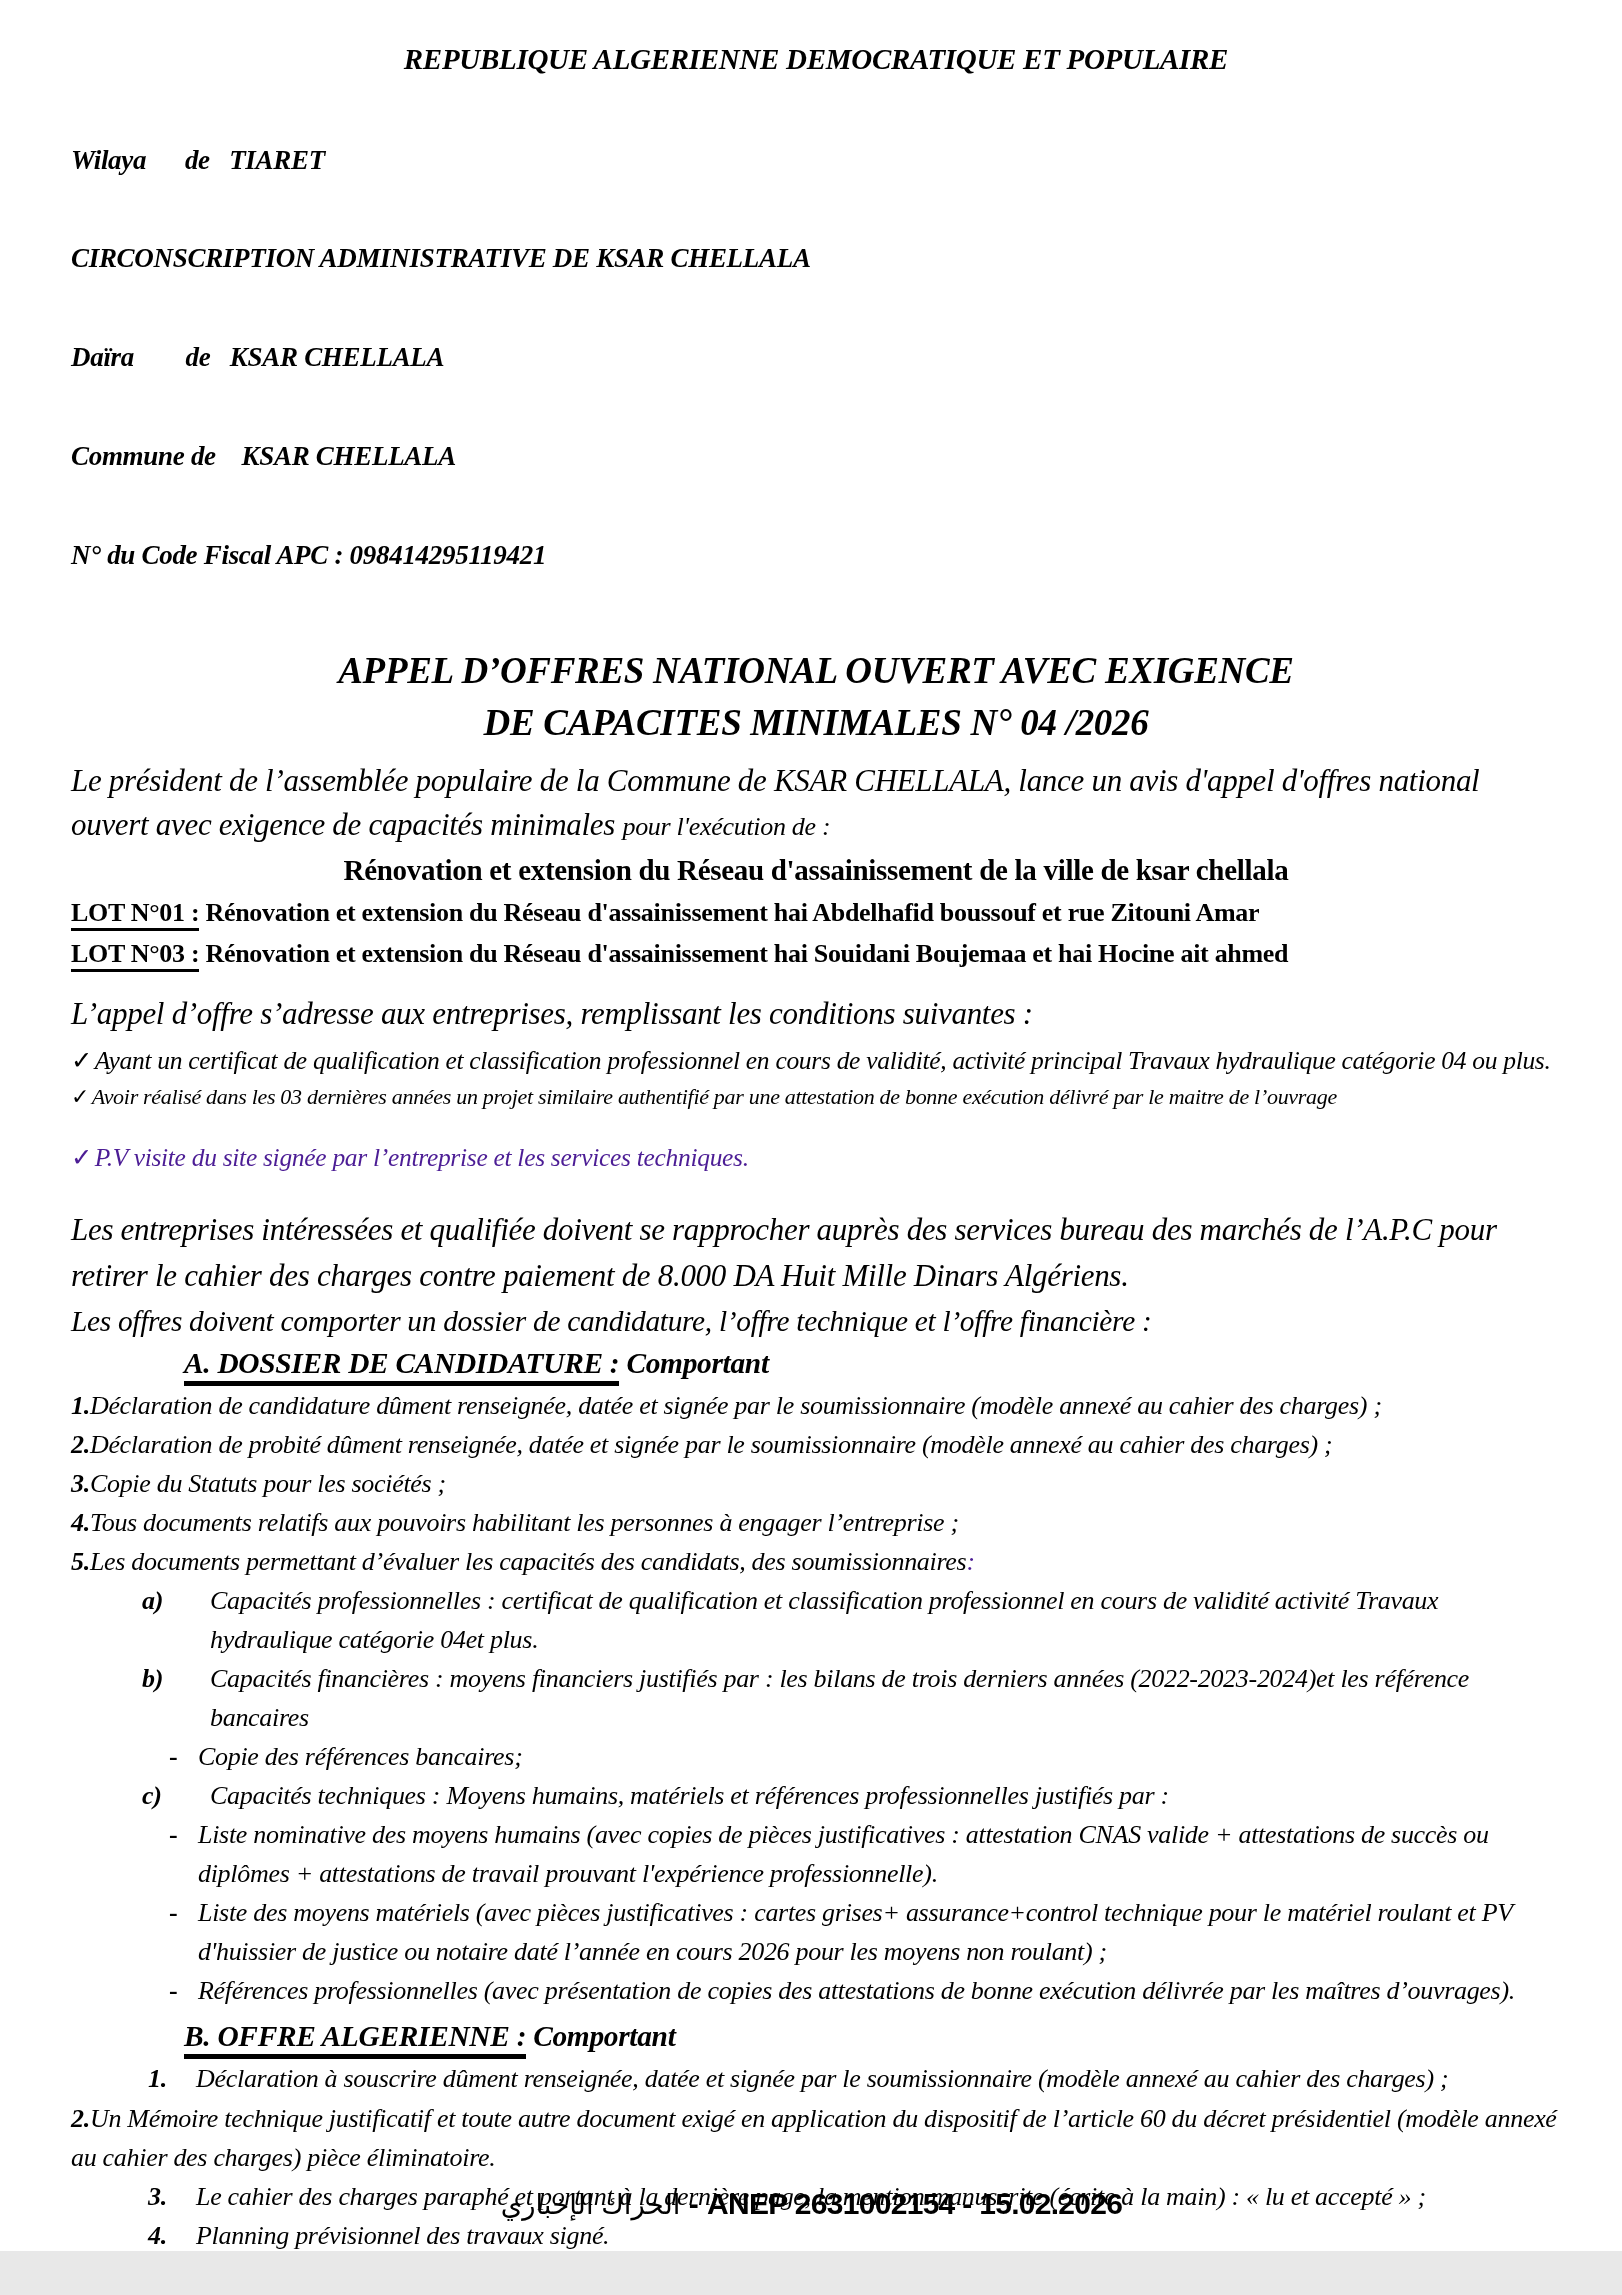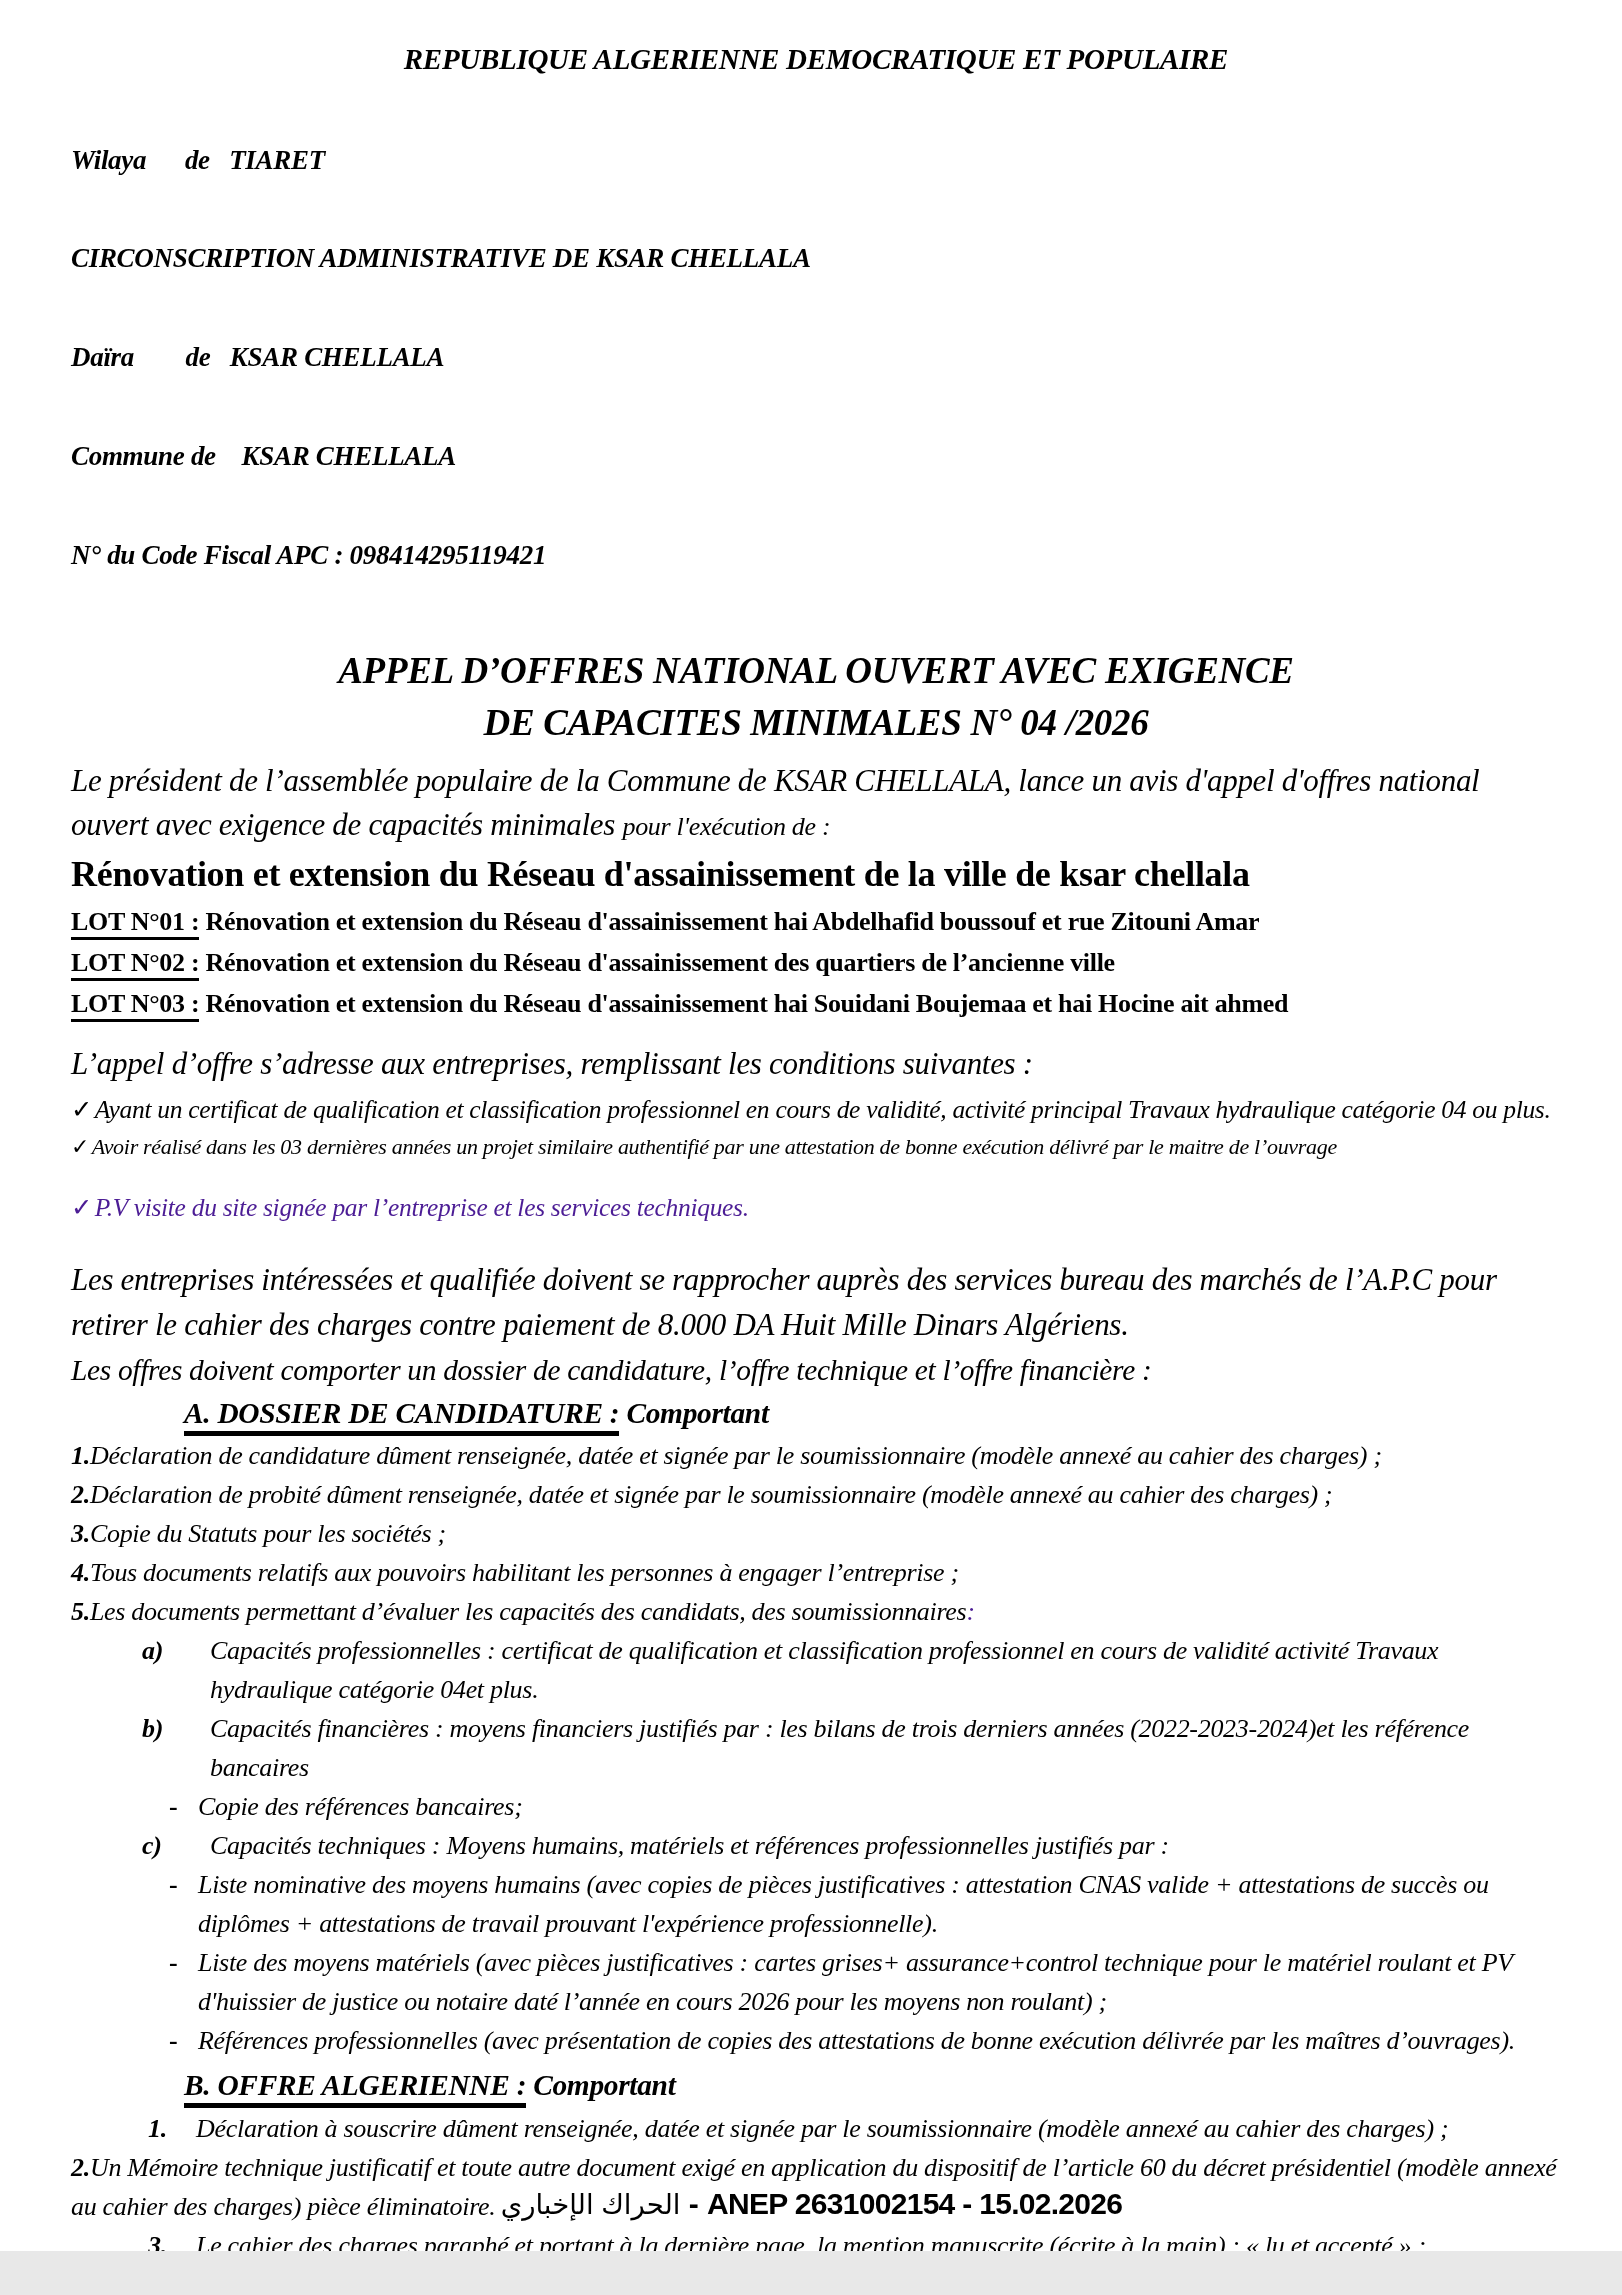--- a/index.html
+++ b/index.html
@@ -17,21 +17,21 @@
     letter-spacing:-0.3px;
   }
   .pre{white-space:pre-wrap;}
   .red{color:#4c1d95;}
 
   .rep-line{font-size:29px;font-weight:bold;text-align:center;line-height:1.15;}
   .hdr-block{font-size:27px;font-weight:bold;line-height:1.22;margin-top:1.3px;}
   .main-title{font-size:37px;font-weight:bold;text-align:center;line-height:1.42;margin-top:7px;}
   .intro{font-size:31px;line-height:1.42;margin:9.2px 0 2.6px 0;}
   .intro-small{font-size:26px;}
-  .project-title{font-size:36px;font-weight:bold;font-style:normal;text-align:left;line-height:1.25;margin:5.2px 0 3.9px 0;}
+  .project-title{font-size:29px;font-weight:bold;font-style:normal;text-align:center;line-height:1.25;margin:5.2px 0 3.9px 0;}
   .lot{font-size:26px;font-weight:bold;font-style:normal;line-height:1.58;}
   .lot-label{border-bottom:3.9px solid #000;padding-bottom:0.7px;}
   .cond-intro{font-size:31px;margin:22px 0 9.2px 0;}
   .check-item{font-size:25.5px;line-height:1.5;}
   .check-item.small{font-size:22px;}
   .check-item .chk{font-style:normal;padding-right:2.6px;}
   .check-item.spaced{margin-top:26px;}
   .retrait{font-size:31px;line-height:1.47;margin-top:30px;}
   .offres-line{font-size:29.4px;margin-top:6.5px;}
   .sec-head{font-size:29.4px;font-weight:bold;margin:9.2px 0 6.5px 113px;}
@@ -69,21 +69,20 @@
   <div class="main-title">
     <div>APPEL D’OFFRES NATIONAL OUVERT AVEC EXIGENCE</div>
     <div>DE CAPACITES MINIMALES  N° 04 /2026</div>
   </div>
 
   <div class="intro"><span>Le  président de l’assemblée populaire de la  Commune de KSAR CHELLALA,   lance un avis d'appel d'offres national ouvert avec exigence  de capacités minimales  </span><span class="intro-small">pour l'exécution de :</span></div>
 
   <div class="project-title">Rénovation et extension du Réseau d'assainissement  de la ville de ksar chellala</div>
 
   <div class="lot"><span class="lot-label">LOT N°01 :</span><span> Rénovation et extension du Réseau d'assainissement  hai Abdelhafid boussouf et rue Zitouni Amar</span></div>
-  <div class="lot"><span class="lot-label">LOT N°02 :</span><span> Rénovation et extension du Réseau d'assainissement des quartiers de l’ancienne ville</span></div>
   <div class="lot"><span class="lot-label">LOT N°03 :</span><span> Rénovation et extension du Réseau d'assainissement hai  Souidani Boujemaa et hai  Hocine ait ahmed</span></div>
 
   <div class="cond-intro">L’appel d’offre s’adresse aux entreprises, remplissant les conditions suivantes :</div>
 
   <div class="check-item"><span class="chk">✓</span><span>Ayant un certificat de qualification et classification professionnel en cours de validité, activité principal  Travaux hydraulique  catégorie 04 ou plus.</span></div>
   <div class="check-item small"><span class="chk">✓</span><span>Avoir réalisé dans les 03 dernières années un projet similaire authentifié par une attestation de bonne exécution délivré par le maitre de l’ouvrage</span></div>
   <div class="check-item red spaced"><span class="chk">✓</span><span>P.V visite du site signée par l’entreprise et les services techniques.</span></div>
 
   <div class="retrait">Les entreprises intéressées et qualifiée doivent se rapprocher auprès des services bureau des marchés de l’A.P.C pour retirer le cahier des charges contre paiement de 8.000 DA   Huit Mille Dinars  Algériens.</div>
   <div class="offres-line">Les offres  doivent comporter un dossier de candidature, l’offre technique et l’offre financière :</div>

